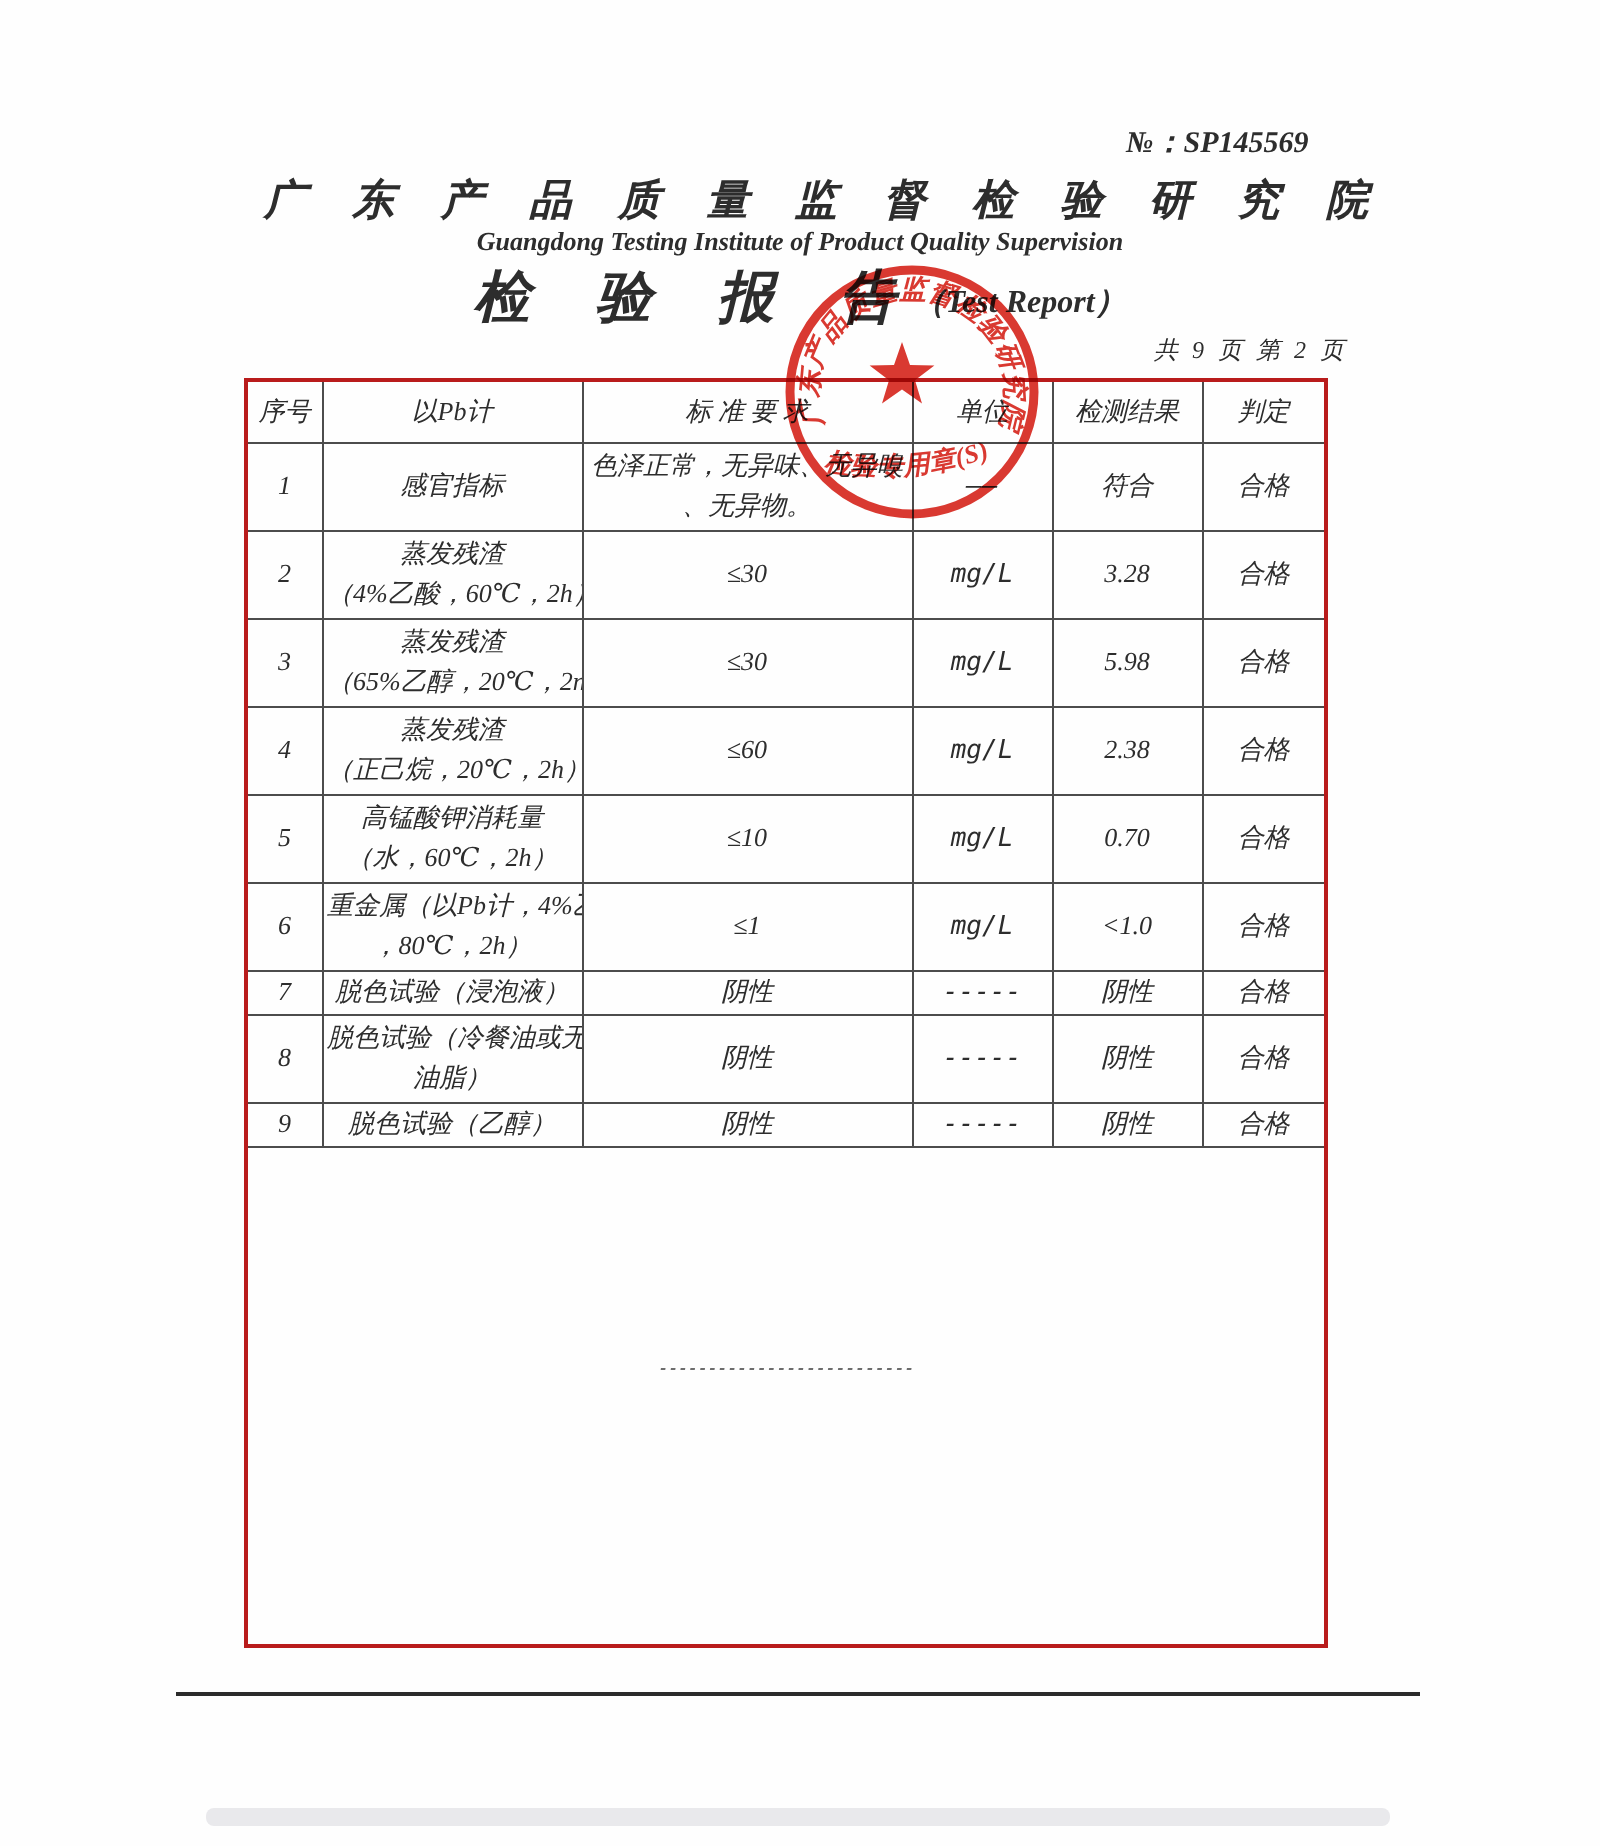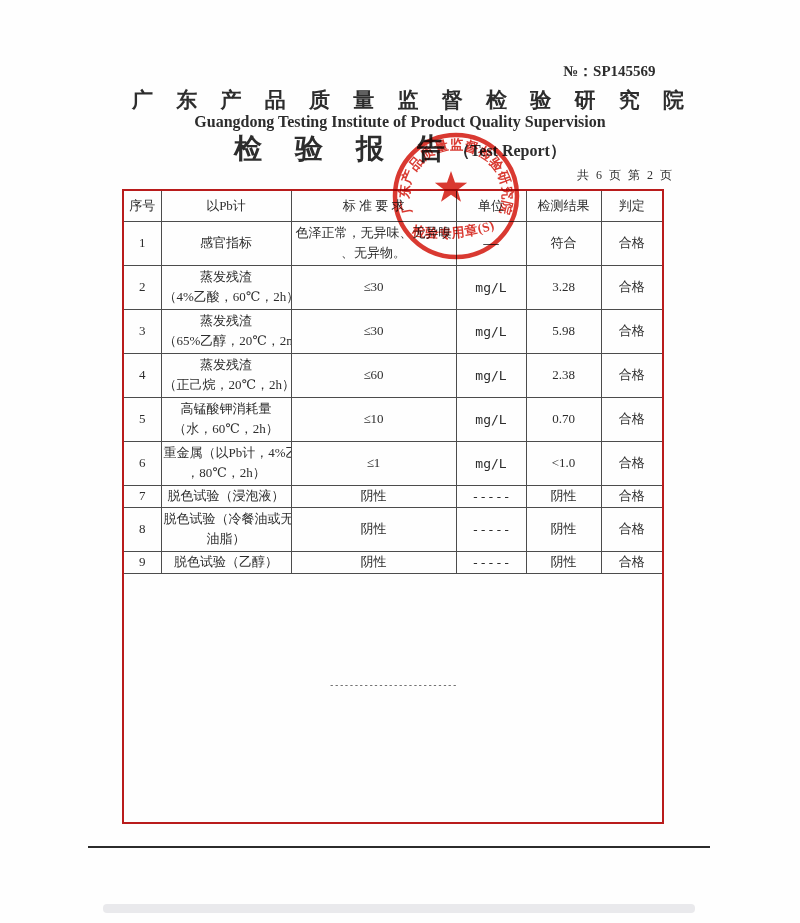--- a/index.html
+++ b/index.html
@@ -2,36 +2,36 @@
 <html><head>
 <meta charset="utf-8">
 <style>
   html,body{margin:0;padding:0;}
   body{
     width:800px;height:923px;position:relative;overflow:hidden;
     background:#ffffff;
     font-family:"Liberation Serif","DejaVu Serif",serif;
     color:#2d2d2d;
   }
-  .page{position:absolute;inset:0;background:#fefefe;}
+  .page{position:absolute;inset:0;background:#fefefe;font-style:italic;}
 
   
   .report-no{
     position:absolute;left:563px;top:62px;
     font-size:15px;font-weight:bold;white-space:nowrap;
   }
   .institute-cn{
     position:absolute;left:0;top:86px;width:800px;
     text-align:center;font-size:21px;font-weight:bold;
     letter-spacing:9px;padding-left:25px;box-sizing:border-box;
     white-space:nowrap;
   }
   .institute-en{
     position:absolute;left:0;top:113px;width:800px;
-    text-align:center;font-size:16px;font-weight:bold;white-space:nowrap;
+    text-align:center;font-size:13px;font-weight:bold;white-space:nowrap;
   }
   .report-title{
     position:absolute;left:0;top:130px;width:800px;
     text-align:center;white-space:nowrap;
   }
   .title-cn{font-size:28px;font-weight:bold;letter-spacing:13px;}
   .title-en{font-size:16px;font-weight:bold;margin-left:-8px;vertical-align:2px;}
   .page-indicator{
     position:absolute;left:577px;top:167px;
     font-size:12px;letter-spacing:2px;white-space:nowrap;
@@ -98,21 +98,21 @@
   </div>
 
   <div class="institute-cn">广 东 产 品 质 量 监 督 检 验 研 究 院</div>
   <div class="institute-en">Guangdong Testing Institute of Product Quality Supervision</div>
 
   <div class="report-title">
     <span class="title-cn">检 验 报 告</span>
     <span class="title-en">（Test Report）</span>
   </div>
 
-  <div class="page-indicator">共 6 页 第 2 页</div>
+  <div class="page-indicator">共 9 页 第 2 页</div>
 
   <table class="report-table">
     <colgroup>
       <col style="width:38px">
         <col style="width:130px">
         <col style="width:165px">
       <col style="width:70px">
         <col style="width:75px">
         <col style="width:62px">
     </colgroup>

